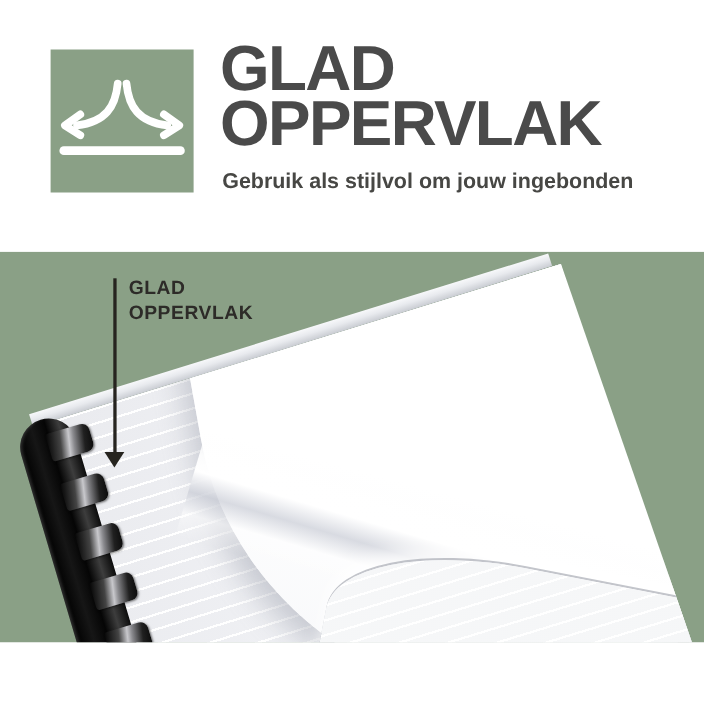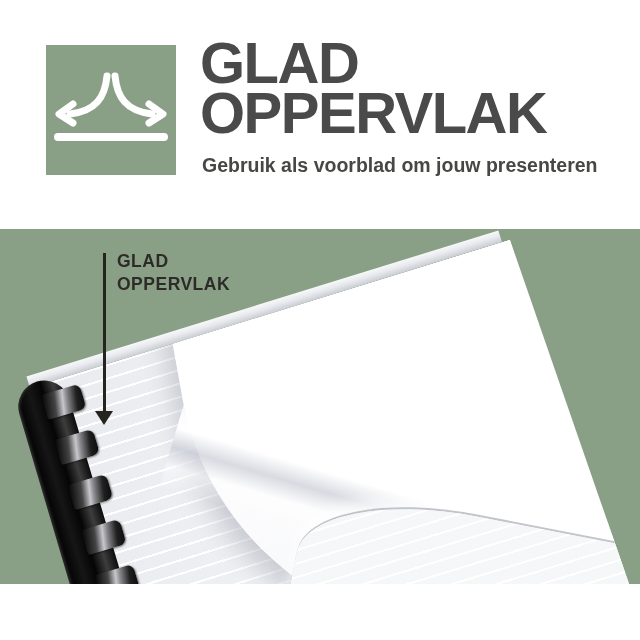--- a/index.html
+++ b/index.html
@@ -130,21 +130,21 @@
         </g>
       </svg>
     </div>
 
     <h1 class="title">
       <span>GLAD</span>
       <span>OPPERVLAK</span>
     </h1>
 
     <p class="subtitle">
-      <span>Gebruik als voorblad om jouw presenteren</span>
+      <span>Gebruik als stijlvol om jouw ingebonden</span>
     </p>
   </section>
 
   <section class="photo">
 
     <div class="stack-edge"></div>
 
     <div class="sheet-clip">
       <div class="sheet">
         <div class="sheet-right-edge"></div>

